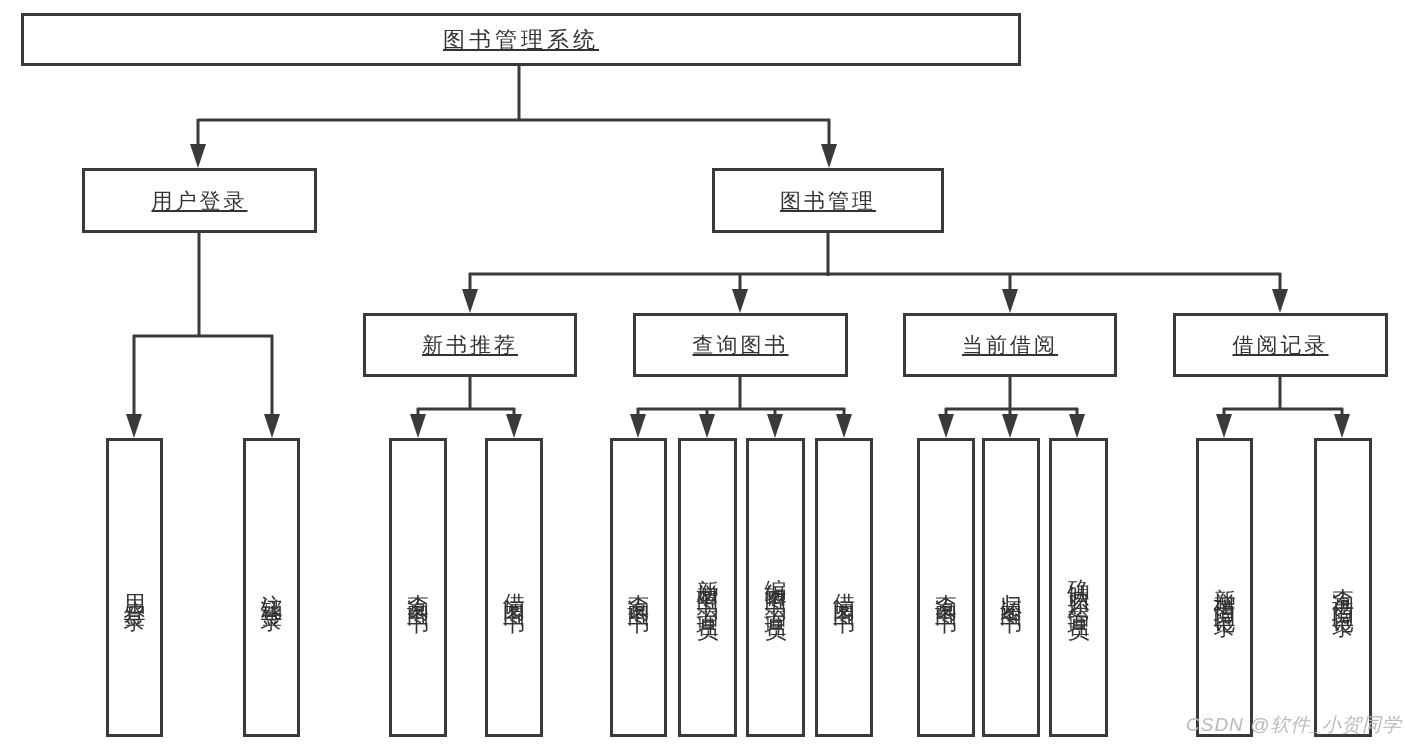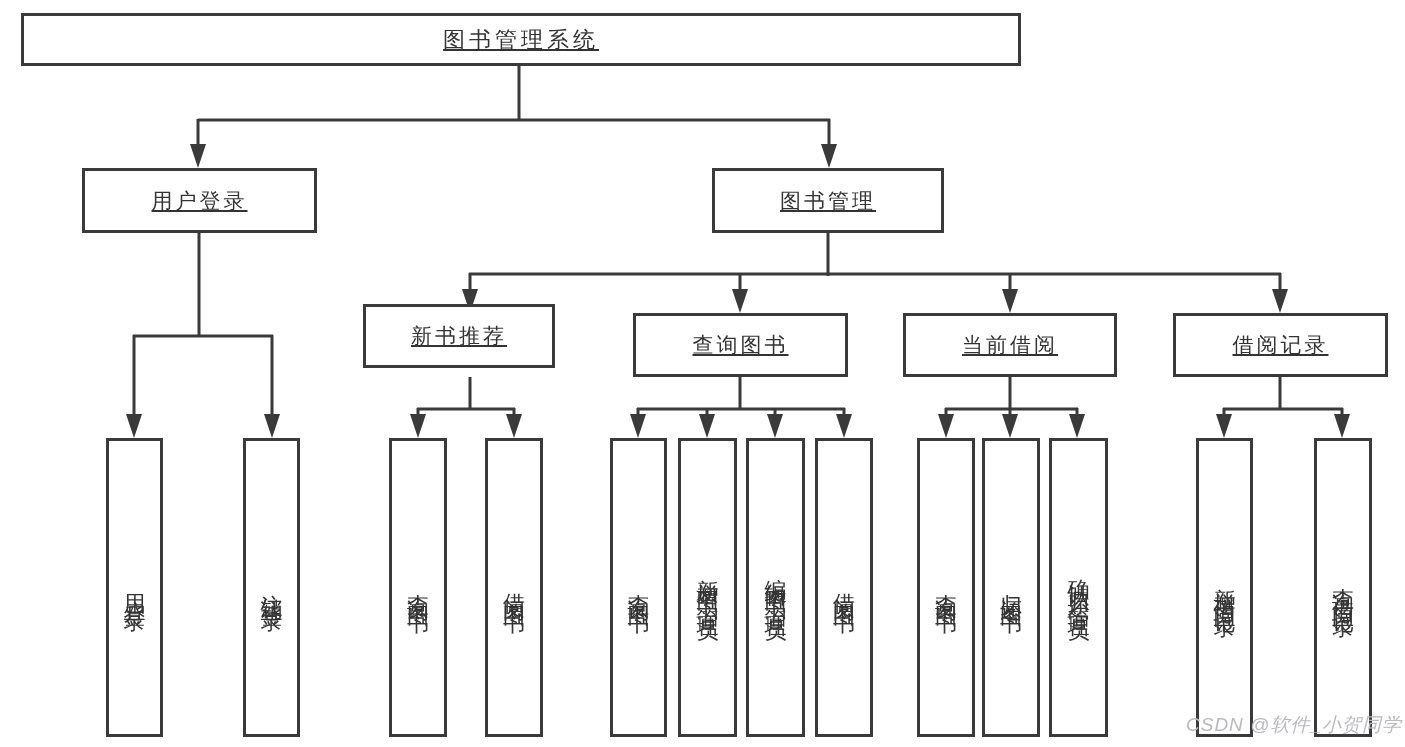--- a/index.html
+++ b/index.html
@@ -81,21 +81,21 @@
     <path d="M1280 377 V410 M1223 409 H1343 M1224 408 V419 M1342 408 V419"></path>
     <polygon points="1216,414 1232,414 1224,438"></polygon>
     <polygon points="1334,414 1350,414 1342,438"></polygon>
   </svg>
 
   <div class="node root" style="left:21px;top:13px;width:1000px;height:53px;">图书管理系统</div>
 
   <div class="node" style="left:82px;top:168px;width:235px;height:65px;">用户登录</div>
   <div class="node" style="left:712px;top:168px;width:232px;height:65px;">图书管理</div>
 
-  <div class="node" style="left:363px;top:304px;width:192px;height:64px;">新书推荐</div>
+  <div class="node" style="left:363px;top:313px;width:214px;height:64px;">新书推荐</div>
   <div class="node" style="left:633px;top:313px;width:215px;height:64px;">查询图书</div>
   <div class="node" style="left:903px;top:313px;width:214px;height:64px;">当前借阅</div>
   <div class="node" style="left:1173px;top:313px;width:215px;height:64px;">借阅记录</div>
 
   <div class="leaf" style="left:106px;top:438px;width:57px;height:299px;">用户登录</div>
   <div class="leaf" style="left:243px;top:438px;width:57px;height:299px;">注销登录</div>
 
   <div class="leaf" style="left:389px;top:438px;width:58px;height:299px;">查询图书</div>
   <div class="leaf" style="left:485px;top:438px;width:58px;height:299px;">借阅图书</div>
 

